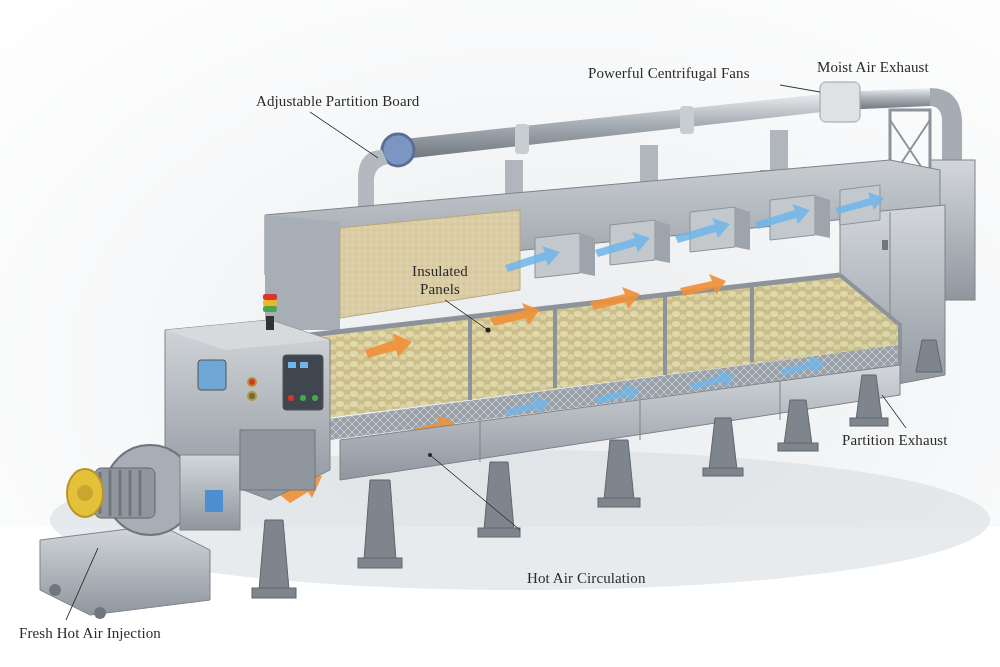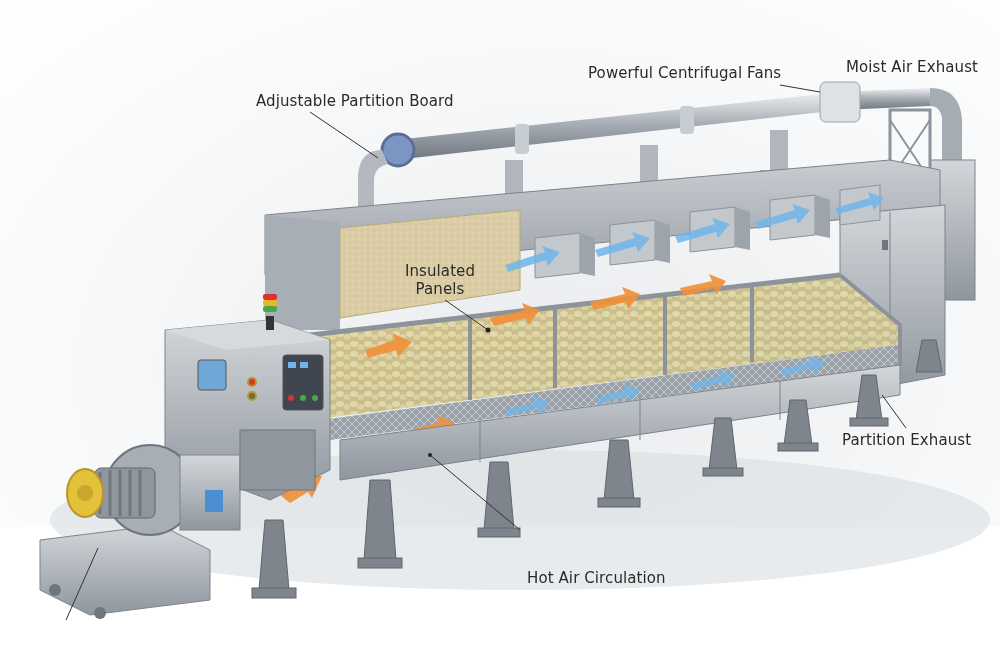--- a/index.html
+++ b/index.html
@@ -1,17 +1,17 @@
 <!DOCTYPE html>
 <html><head>
 <meta charset="utf-8">
 <style>
   html,body{margin:0;padding:0;background:#ffffff;}
   body{width:1000px;height:667px;position:relative;overflow:hidden;font-family:"DejaVu Sans","Liberation Sans",sans-serif;}
-  .stage{position:absolute;left:0;top:0;width:1000px;height:527px;background:radial-gradient(ellipse at 55% 70%, #e9ebee 0%, #f7f8f9 55%, #ffffff 100%);}
+  .stage{position:absolute;left:0;top:0;width:1000px;height:527px;background:radial-gradient(ellipse at 55% 70%, #e9ebee 0%, #f7f8f9 55%, #ffffff 100%);font-family:Liberation Serif, serif;}
   svg.art{position:absolute;left:0;top:0;}
   .label{position:absolute;color:#2a2a2a;font-size:15px;line-height:18px;white-space:nowrap;letter-spacing:0.1px;}
   .label.two{white-space:normal;text-align:center;width:90px;}
 </style>
 </head>
 <body>
 
 <div class="stage">
 <svg class="art" width="1000" height="667" viewBox="0 0 1000 667">
   <defs>
@@ -213,21 +213,22 @@
     <line x1="520" y1="530" x2="430" y2="455"></line>
     <line x1="66" y1="620" x2="98" y2="548"></line>
   </g>
   <g fill="#222">
     <circle cx="488" cy="330" r="2.5"></circle>
         <circle cx="430" cy="455" r="2"></circle>
   </g>
 </svg>
 
 <div class="label" style="left:588px;top:64px;">Powerful Centrifugal Fans</div>
-<div class="label" style="left:817px;top:58px;margin-left:29px;">Moist Air Exhaust</div>
+<div class="label" style="left:817px;top:58px;">Moist Air Exhaust</div>
 <div class="label" style="left:256px;top:92px;">Adjustable Partition Board</div>
 <div class="label two" style="left:395px;top:262px;">
   <span>Insulated</span><br>
   <span>Panels</span>
 </div>
 <div class="label" style="left:842px;top:431px;">Partition Exhaust</div>
 <div class="label" style="left:527px;top:533px;margin-top:36px;">Hot Air Circulation</div>
+<div class="label" style="left:19px;top:624px;">Fresh Hot Air Injection</div>
 </div>
 
 </body></html>

